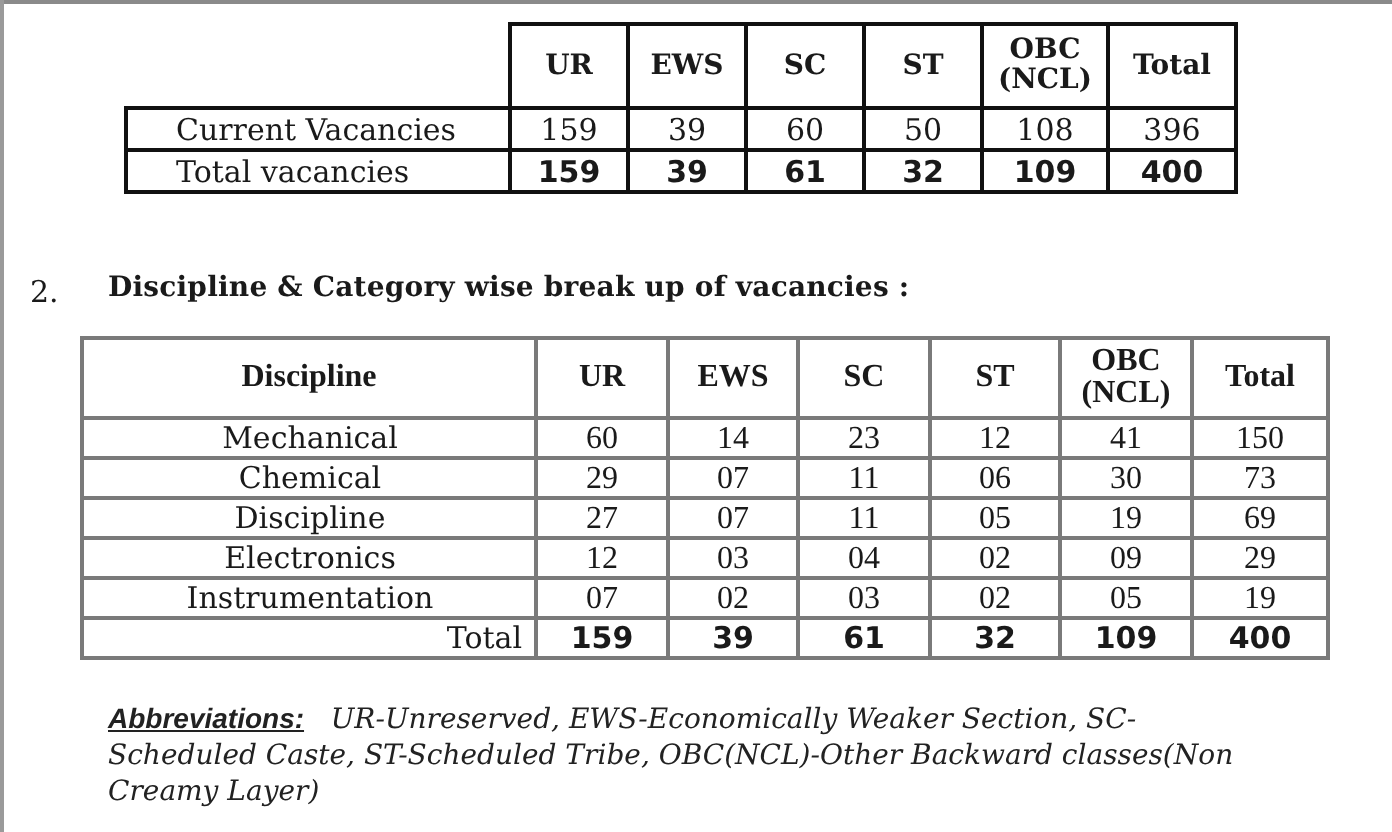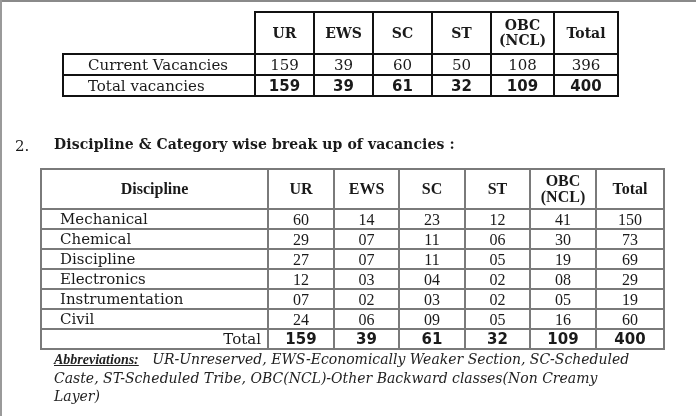--- a/index.html
+++ b/index.html
@@ -32,33 +32,33 @@
 
   
   .sec-num { position: absolute; left: 15px; top: 137px; font-size: 15px; }
   .sec-title { position: absolute; left: 54px; top: 136px; font-size: 14px; font-weight: bold; letter-spacing: 0.1px; }
 
   
   #t2 { left: 40px; top: 168px; font-size: 15px; font-family: "Liberation Serif", serif; }
   #t2 td, #t2 th { border: 2px solid #7a7a7a; }
   #t2 th { font-weight: bold; font-size: 16px; height: 38px; line-height: 16px; }
   #t2 td { height: 18px; line-height: 17px; font-size: 16px; }
-  #t2 td.lbl { text-align: left; padding-left: 18px; font-family: "DejaVu Serif", serif; font-size: 15px; }
+  #t2 td.lbl { text-align: center; padding-left: 1px; font-family: "DejaVu Serif", serif; font-size: 15px; }
   #t2 td.total-lbl { text-align: right; padding-right: 6px; font-family: "DejaVu Serif", serif; font-size: 15px; }
   #t2 tr.bold td.num { font-weight: bold; font-family: "DejaVu Sans", sans-serif; font-size: 15px; }
   #t2 col.c0 { width: 227px; }
   #t2 col.c1 { width: 66px; }
   #t2 col.c2 { width: 65px; }
   #t2 col.c3 { width: 66px; }
   #t2 col.c4 { width: 65px; }
   #t2 col.c5 { width: 66px; }
   #t2 col.c6 { width: 68px; }
 
   .abbr { position: absolute; left: 54px; top: 350px; width: 580px; font-size: 14px; font-style: italic; line-height: 18px; color: #222; }
-  .abbr-label { font-weight: bold; text-decoration: underline; font-family: Liberation Serif, serif; text-align: right; }
+  .abbr-label { font-weight: bold; text-decoration: underline; font-family: Liberation Sans, sans-serif; text-align: right; }
 </style>
 </head>
 <body>
 
 <div class="frame-top"></div>
 <div class="frame-left"></div>
 
 <table id="t1">
   <colgroup>
       <col class="c0">
@@ -149,40 +149,31 @@
     <td class="num">05</td>
     <td class="num">19</td>
     <td class="num">69</td>
   </tr>
   <tr>
     <td class="lbl">Electronics</td>
     <td class="num">12</td>
     <td class="num">03</td>
     <td class="num">04</td>
     <td class="num">02</td>
-    <td class="num">08</td>
+    <td class="num">09</td>
     <td class="num">29</td>
   </tr>
   <tr>
     <td class="lbl">Instrumentation</td>
     <td class="num">07</td>
     <td class="num">02</td>
     <td class="num">03</td>
     <td class="num">02</td>
     <td class="num">05</td>
     <td class="num">19</td>
-  </tr>
-  <tr>
-    <td class="lbl">Civil</td>
-    <td class="num">24</td>
-    <td class="num">06</td>
-    <td class="num">09</td>
-    <td class="num">05</td>
-    <td class="num">16</td>
-    <td class="num">60</td>
   </tr>
   <tr class="bold">
     <td class="total-lbl">Total</td>
     <td class="num">159</td>
     <td class="num">39</td>
     <td class="num">61</td>
     <td class="num">32</td>
     <td class="num">109</td>
     <td class="num">400</td>
   </tr>

